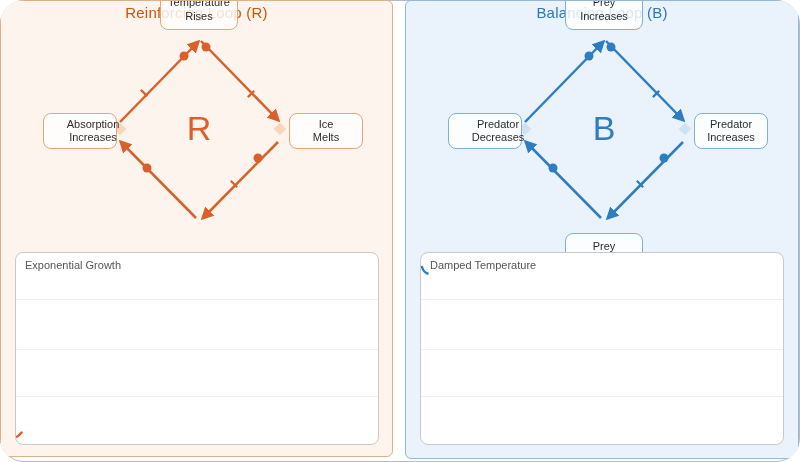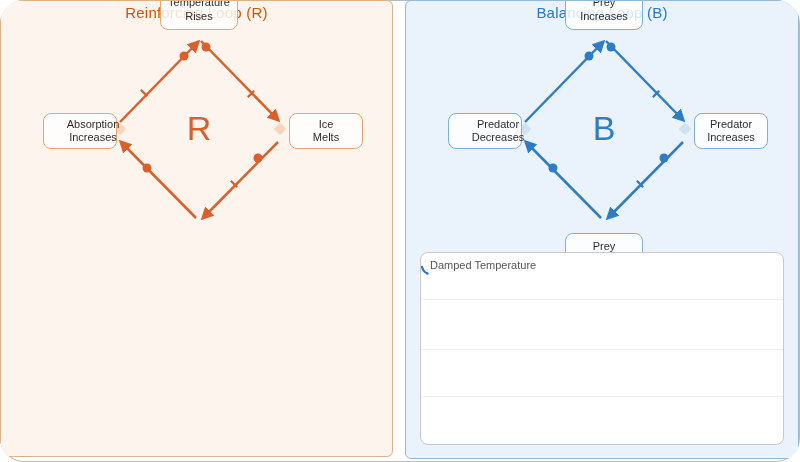--- a/index.html
+++ b/index.html
@@ -77,20 +77,29 @@
 
     <div class="node node-top">Temperature
 Rises</div>
     <div class="node node-left">Absorption
 Increases</div>
     <div class="node node-right">Ice
 Melts</div>
 
     <div class="loop-letter">R</div>
 
+    <div class="chart">
+      <div class="gridline g1"></div>
+      <div class="gridline g2"></div>
+      <div class="gridline g3"></div>
+      <div class="chart-label">Exponential Growth</div>
+      <svg class="curve curve-growth" width="14" height="16" viewBox="0 0 14 16">
+        <path d="M1,10 C3,10 4.5,8 6.5,5.5"></path>
+      </svg>
+    </div>
   </section>
 
   <section class="panel blue">
     <h2 class="panel-title">Balancing Loop (B)</h2>
 
     <svg class="loop-svg" width="394" height="250" viewBox="0 0 394 250">
       <defs>
         <marker id="arrow-b" viewBox="0 0 10 10" refX="7.5" refY="5" markerWidth="5.2" markerHeight="5.2" orient="auto">
           <path d="M0,0 L10,5 L0,10 Z" fill="#2e7dc3"></path>
         </marker>

